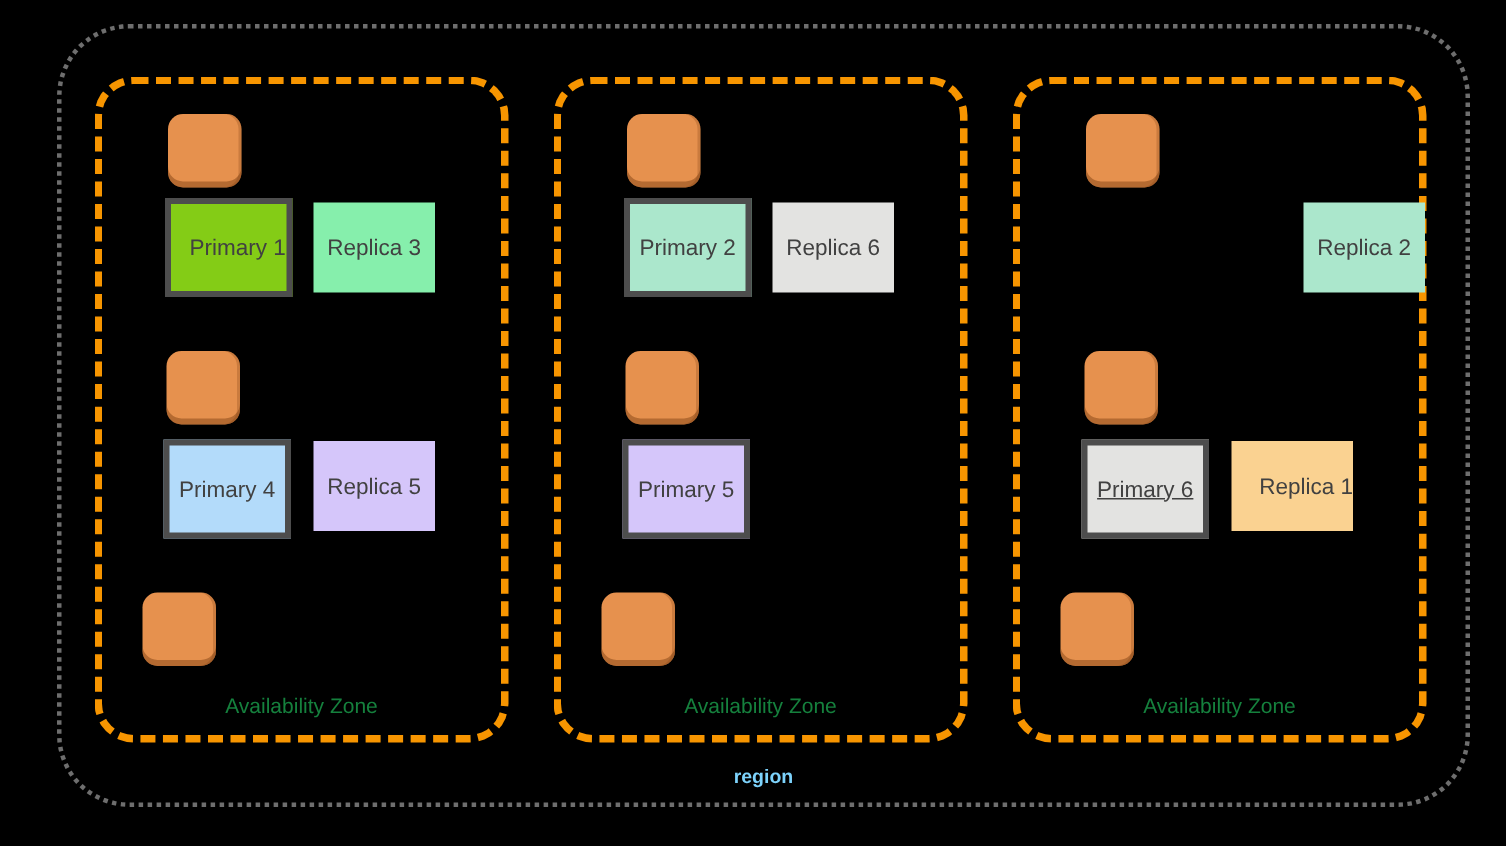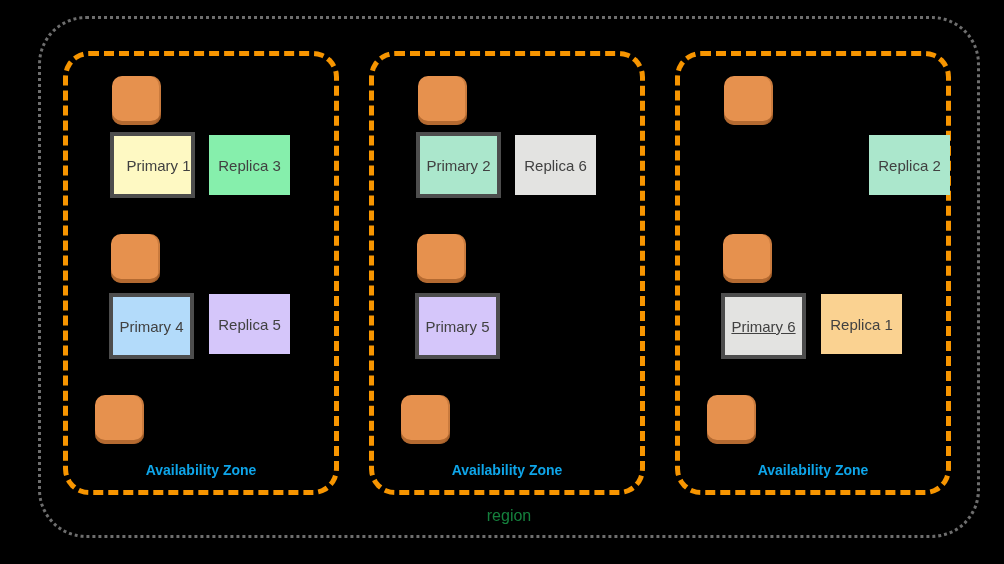--- a/index.html
+++ b/index.html
@@ -13,37 +13,37 @@
   .region{
     position:absolute;left:38px;top:16px;
     width:942px;height:522px;
     border:3px dotted #6E6E6E;
     border-radius:48px;
     box-sizing:border-box;
   }
   .region-label{
     position:absolute;left:0;right:0;bottom:10px;
     text-align:center;
-    color:#15803d;font-size:16px;
+    color:#7dd3fc;font-size:13px;font-weight:bold;
   }
   
   .az{
     position:absolute;top:32px;
     width:276px;height:444px;
     border:5px dashed #F79500;
     border-radius:26px;
     box-sizing:border-box;
   }
   .az1{left:22px}
   .az2{left:328px}
   .az3{left:634px}
   .az-label{
     position:absolute;left:0;right:0;bottom:12px;
     text-align:center;
-    color:#0ea5e9;font-size:14px;font-weight:bold;
+    color:#15803d;font-size:14px;font-weight:normal;
   }
   
   .inst{
     position:absolute;
     width:49px;height:49px;
     border-radius:10px;
     background:#E6914E;
     box-shadow:inset 0 -4px 0 rgba(120,60,15,0.45), inset -2px 0 0 rgba(120,60,15,0.25);
   }
   .inst1{left:44px;top:20px}
@@ -69,21 +69,21 @@
   .p2{left:41px;top:237px}
   .rep2{left:141px;top:238px}
 </style>
 </head>
 <body>
 
 <div class="region">
 
   <div class="az az1">
     <span class="inst inst1" style="background-color: rgb(230, 145, 78);"></span>
-    <div class="node primary p1" style="background-color: #fef9c3; padding-left: 12px;">
+    <div class="node primary p1" style="background-color: #84cc16; padding-left: 12px;">
       <span>Primary 1</span>
     </div>
     <div class="node replica rep1" style="background-color: #86efac;">
       <span>Replica 3</span>
     </div>
     <span class="inst inst2" style="background-color: rgb(230, 145, 78);"></span>
     <div class="node primary p2" style="background-color: rgb(179, 219, 250);">
       <span>Primary 4</span>
     </div>
     <div class="node replica rep2" style="background-color: rgb(213, 198, 250);">
@@ -111,21 +111,21 @@
 
   <div class="az az3">
     <span class="inst inst1" style="background-color: rgb(230, 145, 78);"></span>
     <div class="node replica rep1" style="background-color: rgb(171, 231, 204); margin-left: 48px;">
       <span>Replica 2</span>
     </div>
     <span class="inst inst2" style="background-color: rgb(230, 145, 78);"></span>
     <div class="node primary p2" style="background-color: rgb(227, 227, 225); text-decoration: underline;">
       <span>Primary 6</span>
     </div>
-    <div class="node replica rep2" style="background-color: rgb(250, 210, 145);">
+    <div class="node replica rep2" style="background-color: rgb(250, 210, 145); justify-content: flex-end;">
       <span>Replica 1</span>
     </div>
     <span class="inst inst3" style="background-color: rgb(230, 145, 78);"></span>
     <div class="az-label">Availability Zone</div>
   </div>
 
   <div class="region-label">region</div>
 </div>
 
 </body></html>

